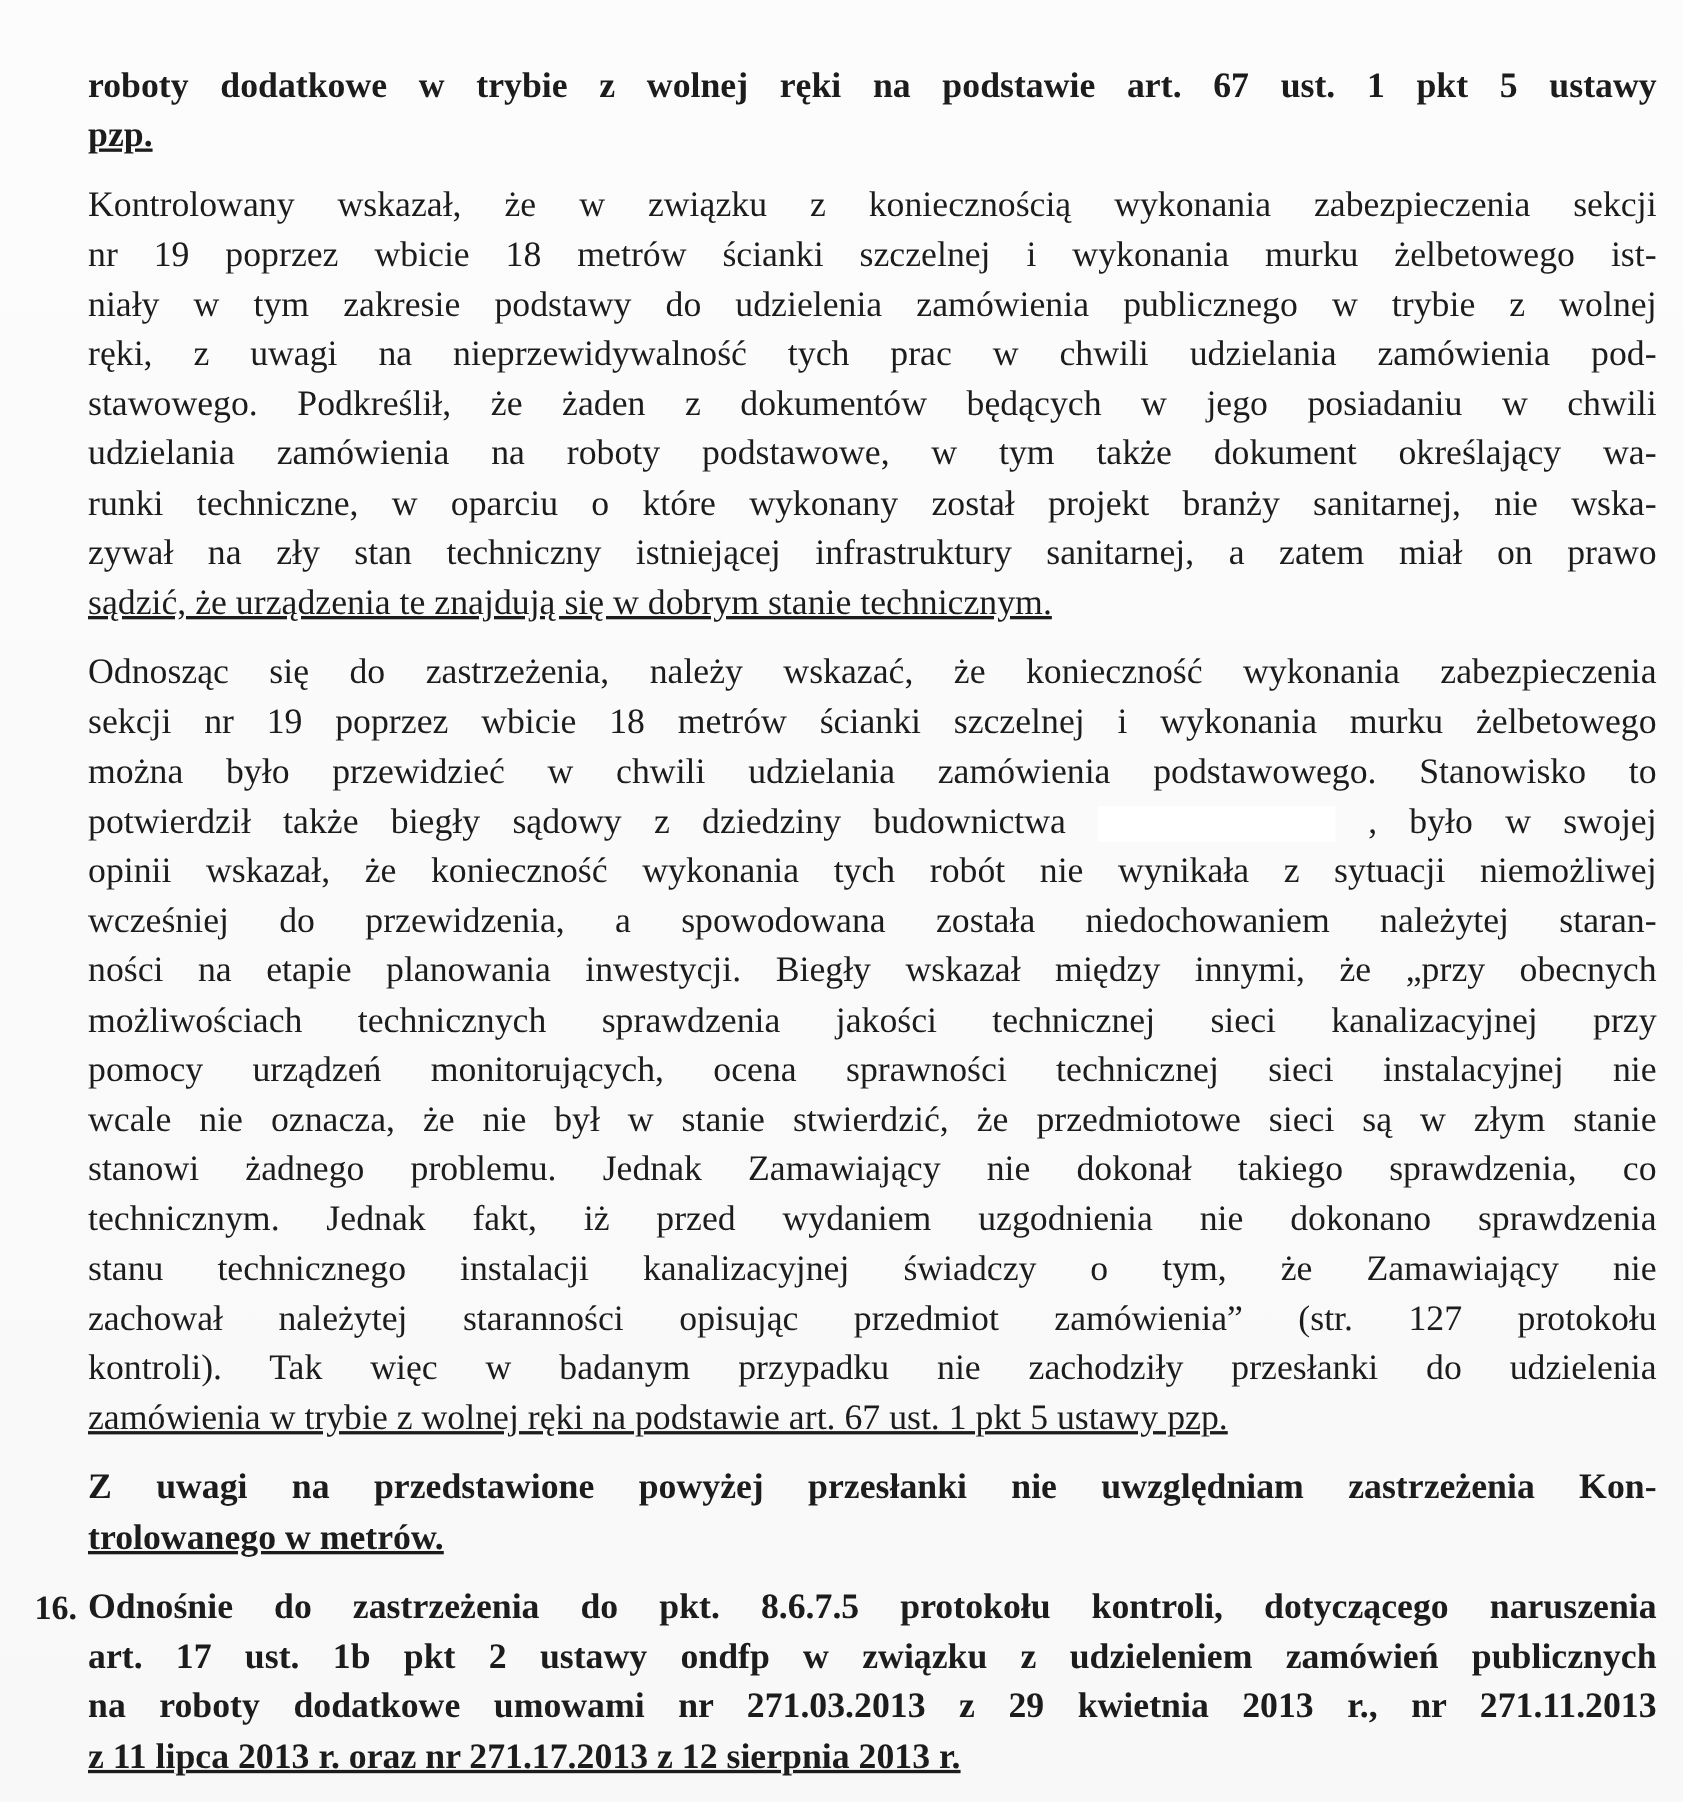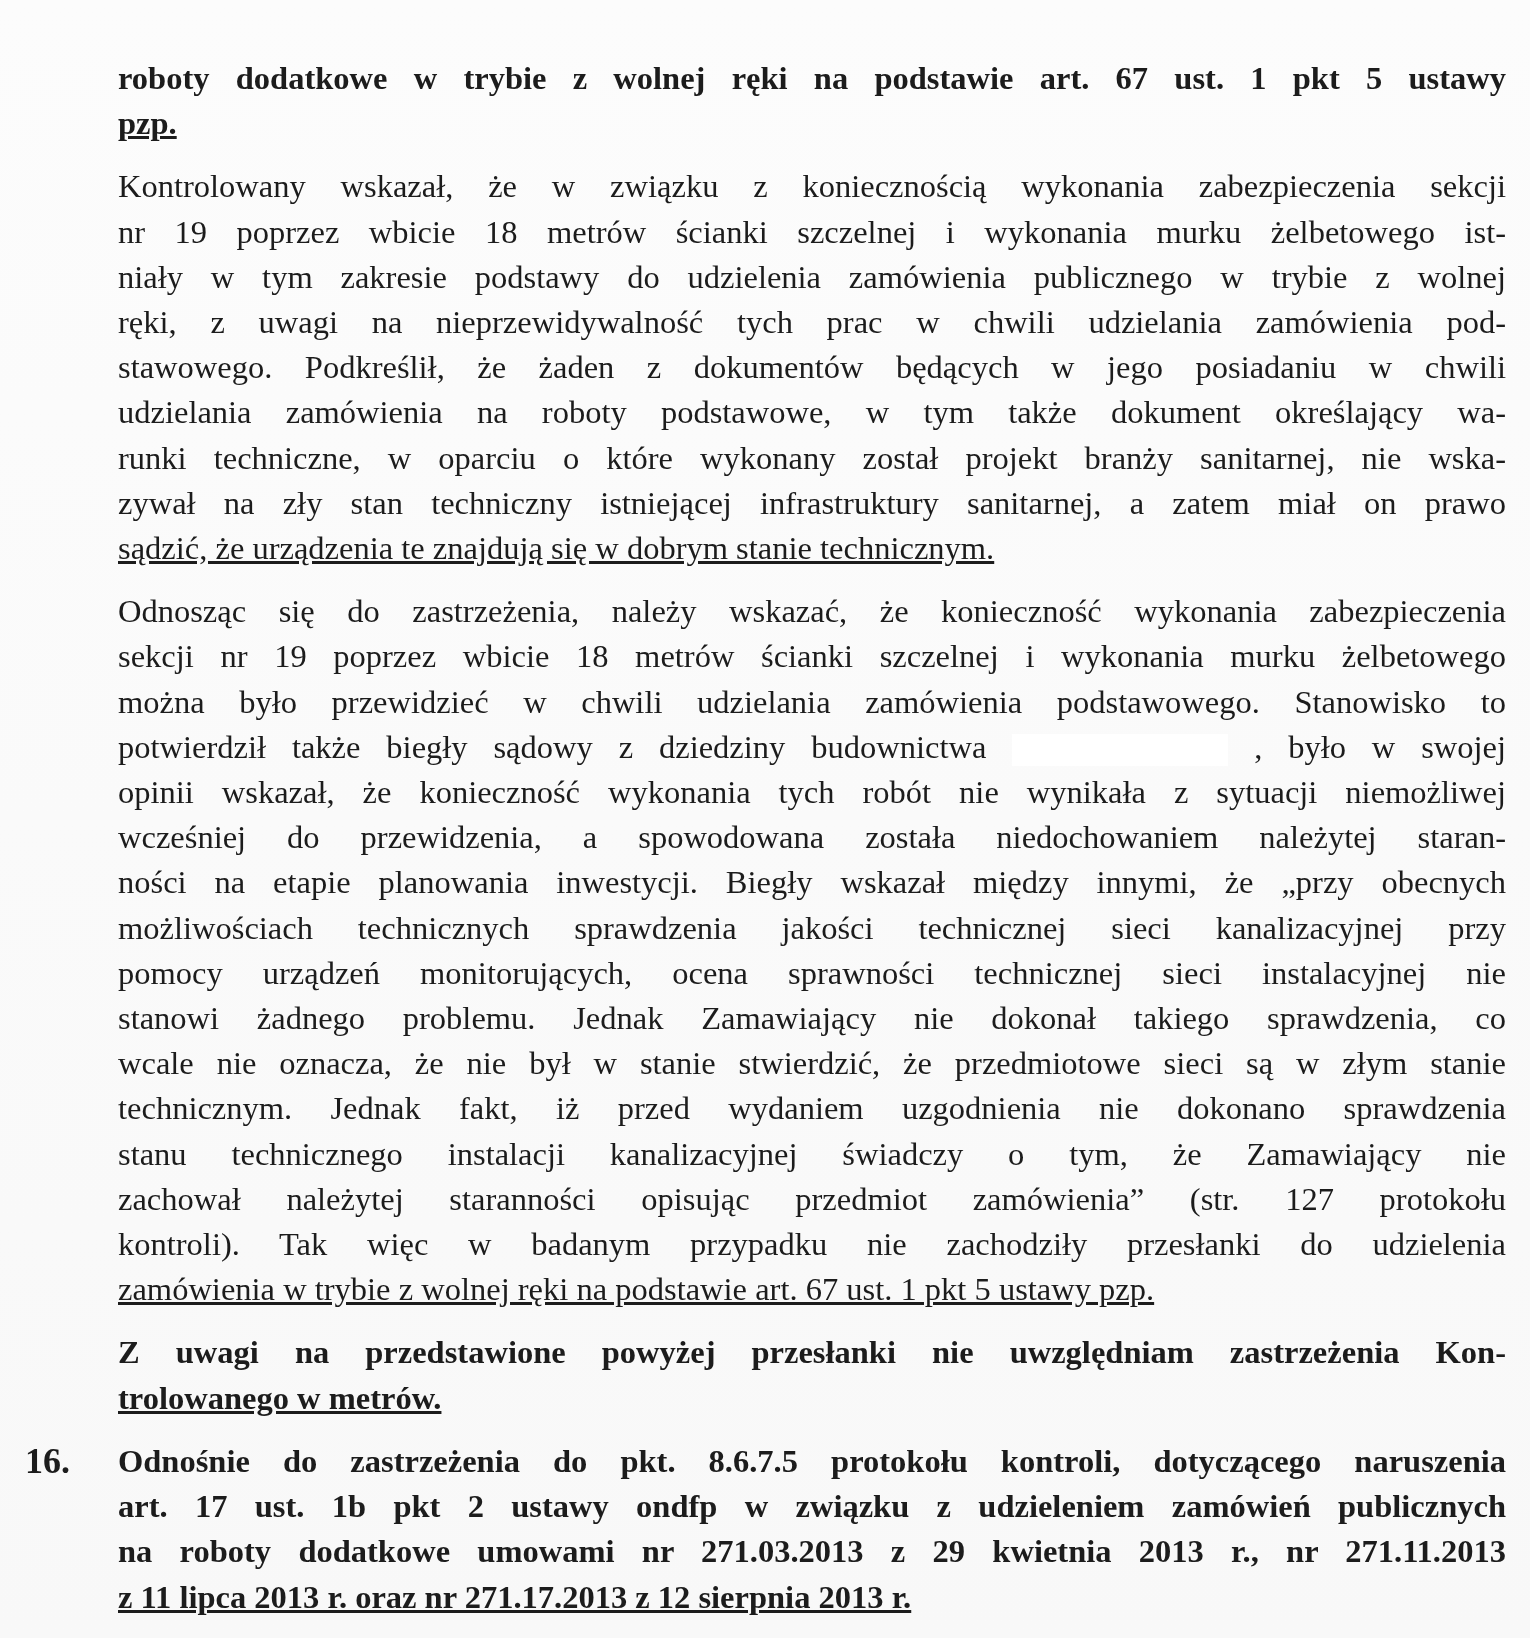--- a/index.html
+++ b/index.html
@@ -37,21 +37,20 @@
       hyphens: manual;
     }
     .bold { font-weight: bold; }
     .italic { }
     .gap-md { margin-top: 18px; }
     .line {
       display: block;
       text-align: justify;
       text-align-last: justify;
       white-space: nowrap;
-      margin-left: 38px;
     }
     .line.last {
       text-align-last: left;
       text-decoration: underline;
     }
     .redaction {
       display: inline-block;
       width: 216px;
       height: 32px;
       background: #ffffff;
@@ -60,21 +59,21 @@
     .numbered {
       position: relative;
     }
     .num-label {
       position: absolute;
       left: -80px;
       top: 0;
       width: 70px;
       text-align: right;
       font-weight: bold;
-      font-size: 36px;
+      font-size: 31px;
       line-height: 45.2px;
     }
   </style>
 </head>
 <body>
 
 <div class="page">
   <div class="content">
 
     <p class="para bold">
@@ -97,22 +96,22 @@
     <p class="para gap-md">
       <span class="line">Odnosząc się do zastrzeżenia, należy wskazać, że konieczność wykonania zabezpieczenia</span>
       <span class="line">sekcji nr 19 poprzez wbicie 18 metrów ścianki szczelnej i wykonania murku żelbetowego</span>
       <span class="line">można było przewidzieć w chwili udzielania zamówienia podstawowego. Stanowisko to</span>
       <span class="line"><span>potwierdził także biegły sądowy z dziedziny budownictwa</span> <span class="redaction"></span> <span>, było w swojej</span></span>
       <span class="line">opinii wskazał, że konieczność wykonania tych robót nie wynikała z sytuacji niemożliwej</span>
       <span class="line">wcześniej do przewidzenia, a spowodowana została niedochowaniem należytej staran-</span>
       <span class="line"><span>ności na etapie planowania inwestycji. Biegły wskazał między innymi, że „</span><span class="italic">przy obecnych</span></span>
       <span class="line italic">możliwościach technicznych sprawdzenia jakości technicznej sieci kanalizacyjnej przy</span>
       <span class="line italic">pomocy urządzeń monitorujących, ocena sprawności technicznej sieci instalacyjnej nie</span>
+      <span class="line italic">wcale nie oznacza, że nie był w stanie stwierdzić, że przedmiotowe sieci są w złym stanie</span>
       <span class="line italic">stanowi żadnego problemu. Jednak Zamawiający nie dokonał takiego sprawdzenia, co</span>
-      <span class="line italic">wcale nie oznacza, że nie był w stanie stwierdzić, że przedmiotowe sieci są w złym stanie</span>
       <span class="line italic">technicznym. Jednak fakt, iż przed wydaniem uzgodnienia nie dokonano sprawdzenia</span>
       <span class="line italic">stanu technicznego instalacji kanalizacyjnej świadczy o tym, że Zamawiający nie</span>
       <span class="line"><span class="italic">zachował należytej staranności opisując przedmiot zamówienia</span><span>” (str. 127 protokołu</span></span>
       <span class="line">kontroli). Tak więc w badanym przypadku nie zachodziły przesłanki do udzielenia</span>
       <span class="line last">zamówienia w trybie z wolnej ręki na podstawie art. 67 ust. 1 pkt 5 ustawy pzp.</span>
     </p>
 
     <p class="para bold gap-md">
       <span class="line">Z uwagi na przedstawione powyżej przesłanki nie uwzględniam zastrzeżenia Kon-</span>
       <span class="line last">trolowanego w metrów.</span>

